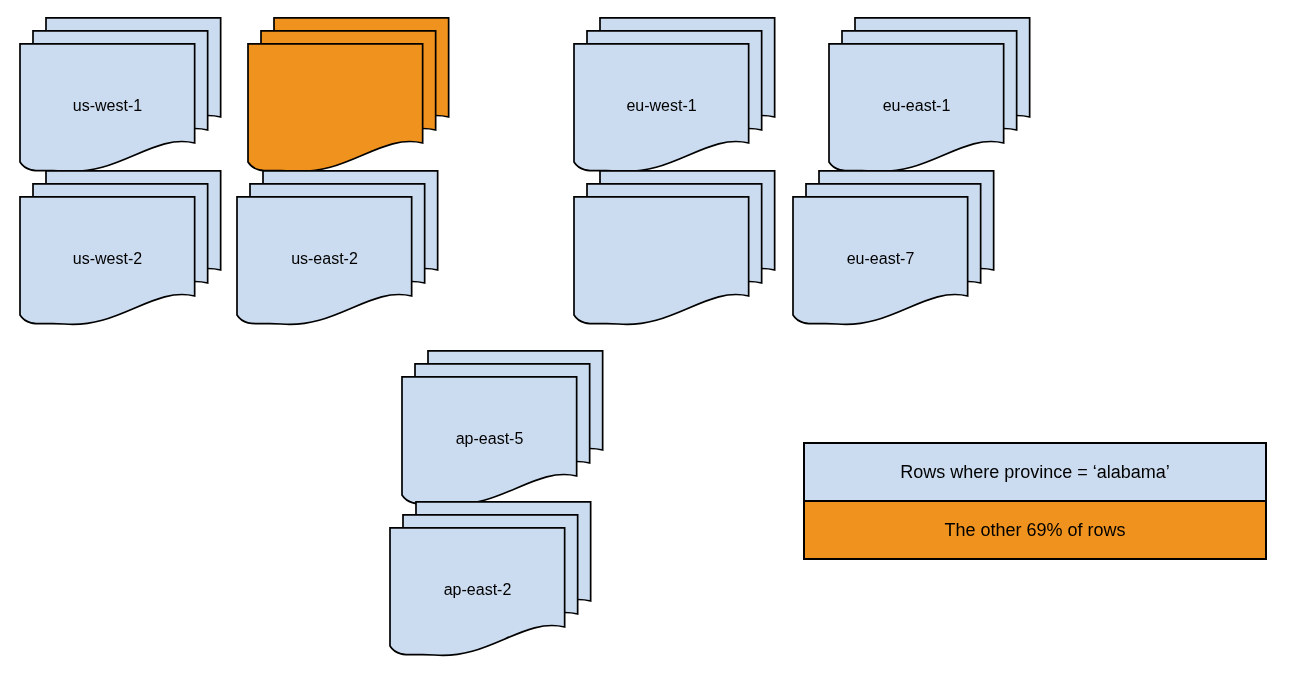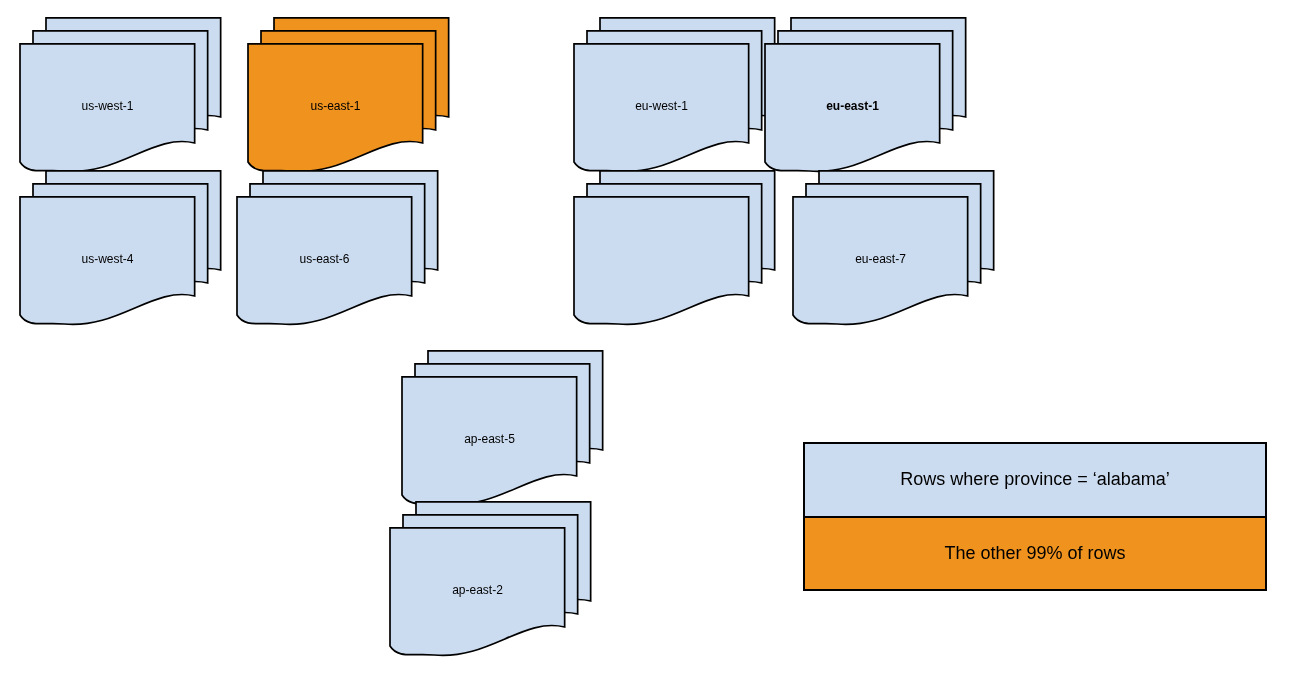--- a/index.html
+++ b/index.html
@@ -40,42 +40,42 @@
   }
   .stack .label {
     position: absolute;
     left: 1px;
     top: 27px;
     width: 175px;
     height: 124px;
     display: flex;
     align-items: center;
     justify-content: center;
-    font-size: 12px;
+    font-size: 16px;
     color: #000000;
   }
   
   #stack-us-west-1 { left: 19px;  top: 17px;  }
   #stack-us-east-1 { left: 247px; top: 17px;  }
   #stack-eu-west-1 { left: 573px; top: 17px; text-align: right;  }
-  #stack-eu-east-1 { left: 764px; top: 17px; font-weight: bold;  }
+  #stack-eu-east-1 { left: 828px; top: 17px;  }
   #stack-us-west-2 { left: 19px;  top: 170px; }
   #stack-us-east-2 { left: 236px; top: 170px; }
   #stack-eu-west-2 { left: 573px; top: 170px; }
   #stack-eu-east-2 { left: 792px; top: 170px; }
   #stack-ap-east-1 { left: 401px; top: 350px; }
   #stack-ap-east-2 { left: 389px; top: 501px; }
 
   
   .legend {
     position: absolute;
     left: 803px;
     top: 442px;
     width: 464px;
-    height: 149px;
+    height: 118px;
     border: 2px solid var(--outline, #000000);
     box-sizing: border-box;
     display: flex;
     flex-direction: column;
     font-size: 18px;
     color: #000000;
   }
   .legend-row {
     flex: 1;
     display: flex;
@@ -103,21 +103,20 @@
     </svg>
     <div class="label">us-west-1</div>
   </div>
 
   <div class="stack orange" id="stack-us-east-1">
     <svg width="204" height="158">
       <path class="doc" transform="translate(26.15,0)" d="M0.85,0.85 H175.5 V100 C134,90 100,133 45,128 C24,126 9,132 0.85,119 Z"></path>
       <path class="doc" transform="translate(13.15,13)" d="M0.85,0.85 H175.5 V100 C134,90 100,133 45,128 C24,126 9,132 0.85,119 Z"></path>
       <path class="doc" transform="translate(0.15,26)" d="M0.85,0.85 H175.5 V100 C134,90 100,133 45,128 C24,126 9,132 0.85,119 Z"></path>
     </svg>
-    <div class="label">us-east-1</div>
   </div>
 
   <div class="stack" id="stack-eu-west-1">
     <svg width="204" height="158">
       <path class="doc" transform="translate(26.15,0)" d="M0.85,0.85 H175.5 V100 C134,90 100,133 45,128 C24,126 9,132 0.85,119 Z"></path>
       <path class="doc" transform="translate(13.15,13)" d="M0.85,0.85 H175.5 V100 C134,90 100,133 45,128 C24,126 9,132 0.85,119 Z"></path>
       <path class="doc" transform="translate(0.15,26)" d="M0.85,0.85 H175.5 V100 C134,90 100,133 45,128 C24,126 9,132 0.85,119 Z"></path>
     </svg>
     <div class="label">eu-west-1</div>
   </div>
@@ -130,30 +129,30 @@
     </svg>
     <div class="label">eu-east-1</div>
   </div>
 
   <div class="stack" id="stack-us-west-2">
     <svg width="204" height="158">
       <path class="doc" transform="translate(26.15,0)" d="M0.85,0.85 H175.5 V100 C134,90 100,133 45,128 C24,126 9,132 0.85,119 Z"></path>
       <path class="doc" transform="translate(13.15,13)" d="M0.85,0.85 H175.5 V100 C134,90 100,133 45,128 C24,126 9,132 0.85,119 Z"></path>
       <path class="doc" transform="translate(0.15,26)" d="M0.85,0.85 H175.5 V100 C134,90 100,133 45,128 C24,126 9,132 0.85,119 Z"></path>
     </svg>
-    <div class="label">us-west-4</div>
+    <div class="label">us-west-2</div>
   </div>
 
   <div class="stack" id="stack-us-east-2">
     <svg width="204" height="158">
       <path class="doc" transform="translate(26.15,0)" d="M0.85,0.85 H175.5 V100 C134,90 100,133 45,128 C24,126 9,132 0.85,119 Z"></path>
       <path class="doc" transform="translate(13.15,13)" d="M0.85,0.85 H175.5 V100 C134,90 100,133 45,128 C24,126 9,132 0.85,119 Z"></path>
       <path class="doc" transform="translate(0.15,26)" d="M0.85,0.85 H175.5 V100 C134,90 100,133 45,128 C24,126 9,132 0.85,119 Z"></path>
     </svg>
-    <div class="label">us-east-6</div>
+    <div class="label">us-east-2</div>
   </div>
 
   <div class="stack" id="stack-eu-west-2">
     <svg width="204" height="158">
       <path class="doc" transform="translate(26.15,0)" d="M0.85,0.85 H175.5 V100 C134,90 100,133 45,128 C24,126 9,132 0.85,119 Z"></path>
       <path class="doc" transform="translate(13.15,13)" d="M0.85,0.85 H175.5 V100 C134,90 100,133 45,128 C24,126 9,132 0.85,119 Z"></path>
       <path class="doc" transform="translate(0.15,26)" d="M0.85,0.85 H175.5 V100 C134,90 100,133 45,128 C24,126 9,132 0.85,119 Z"></path>
     </svg>
   </div>
 
@@ -182,17 +181,17 @@
       <path class="doc" transform="translate(0.15,26)" d="M0.85,0.85 H175.5 V100 C134,90 100,133 45,128 C24,126 9,132 0.85,119 Z"></path>
     </svg>
     <div class="label">ap-east-2</div>
   </div>
 
   <div class="legend">
     <div class="legend-row blue">
       <span>Rows where province = ‘alabama’</span>
     </div>
     <div class="legend-row orange">
-      <span>The other 99% of rows</span>
+      <span>The other 69% of rows</span>
     </div>
   </div>
 
 </div>
 
 </body></html>

